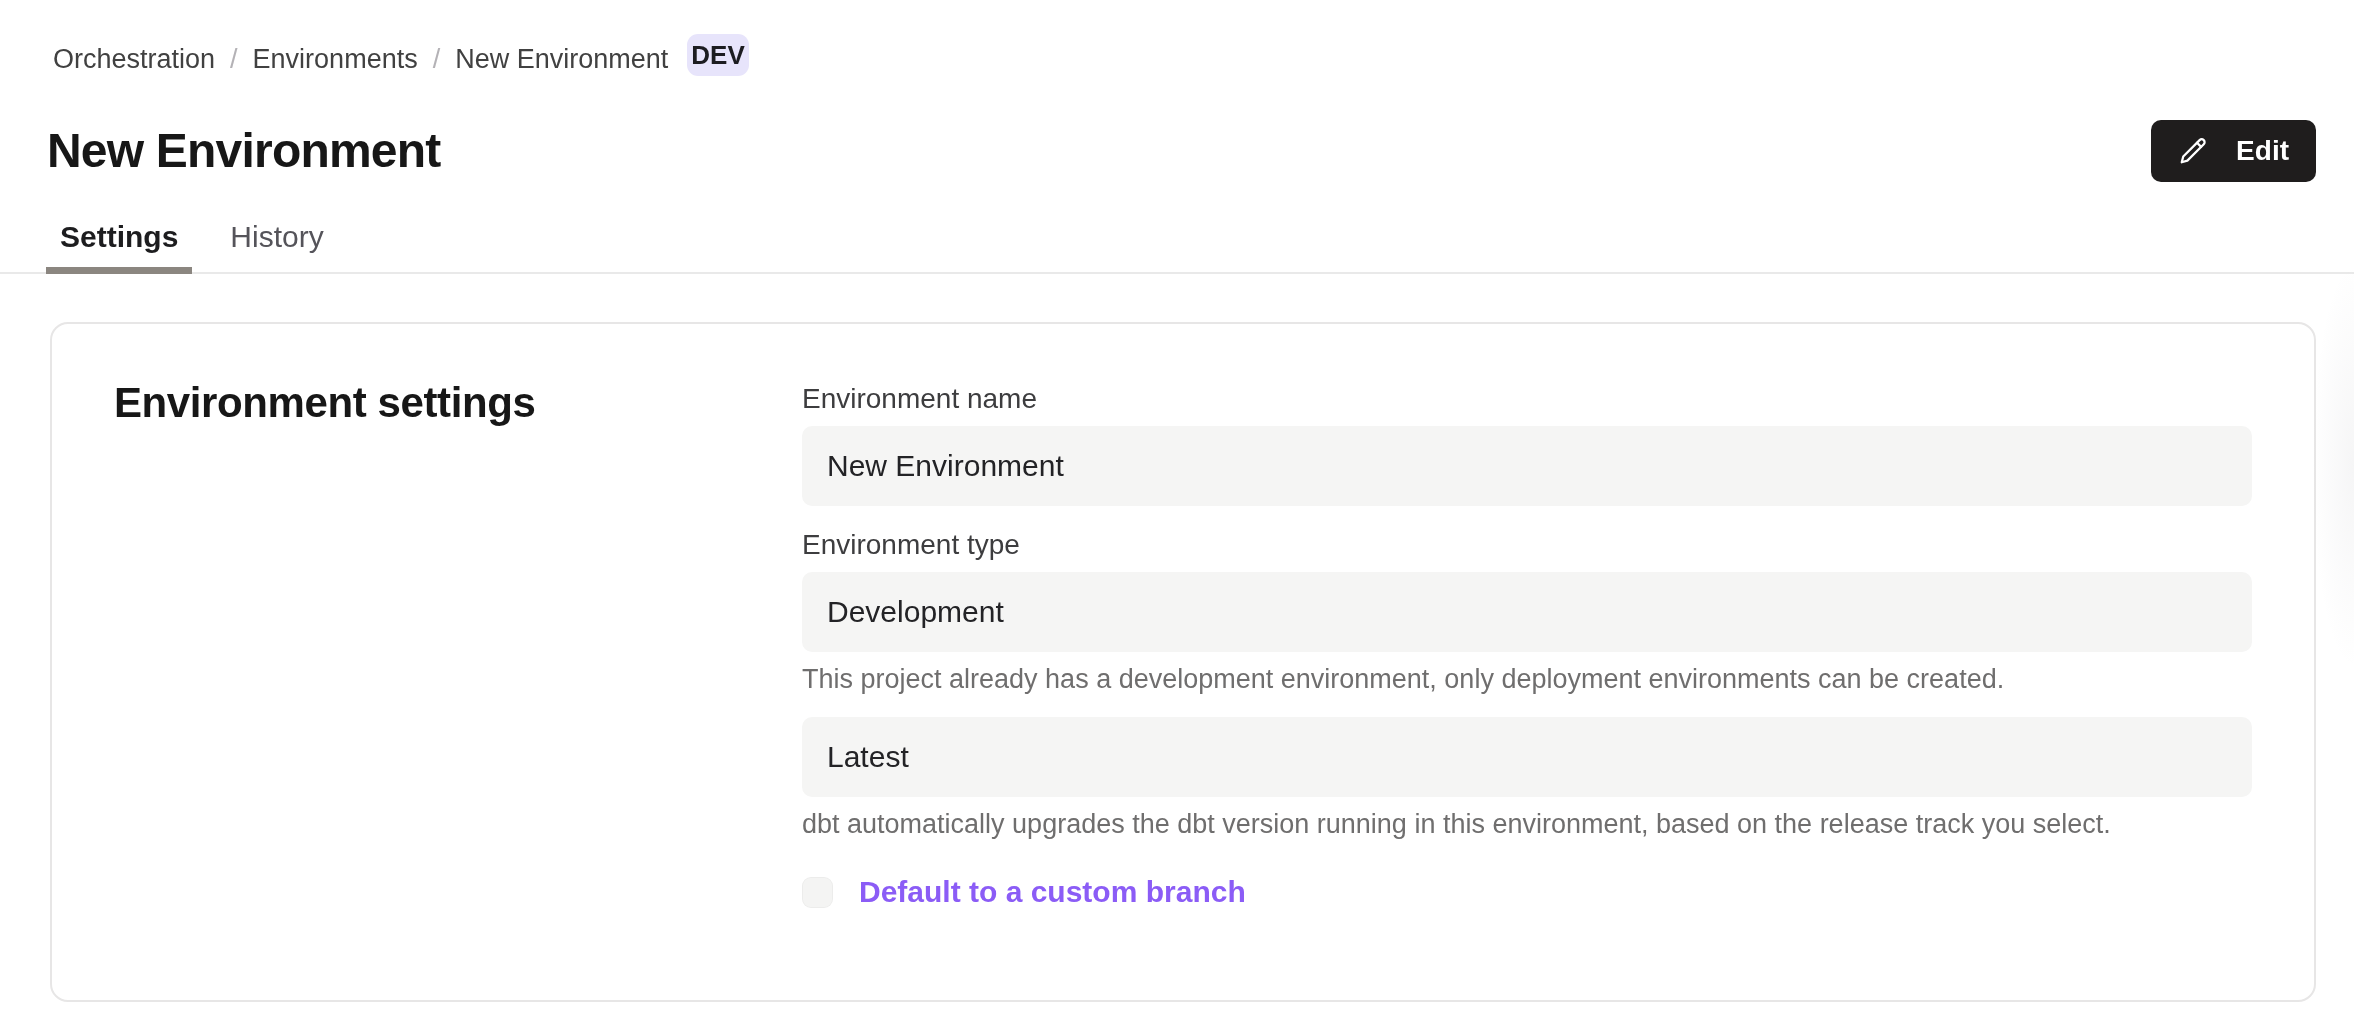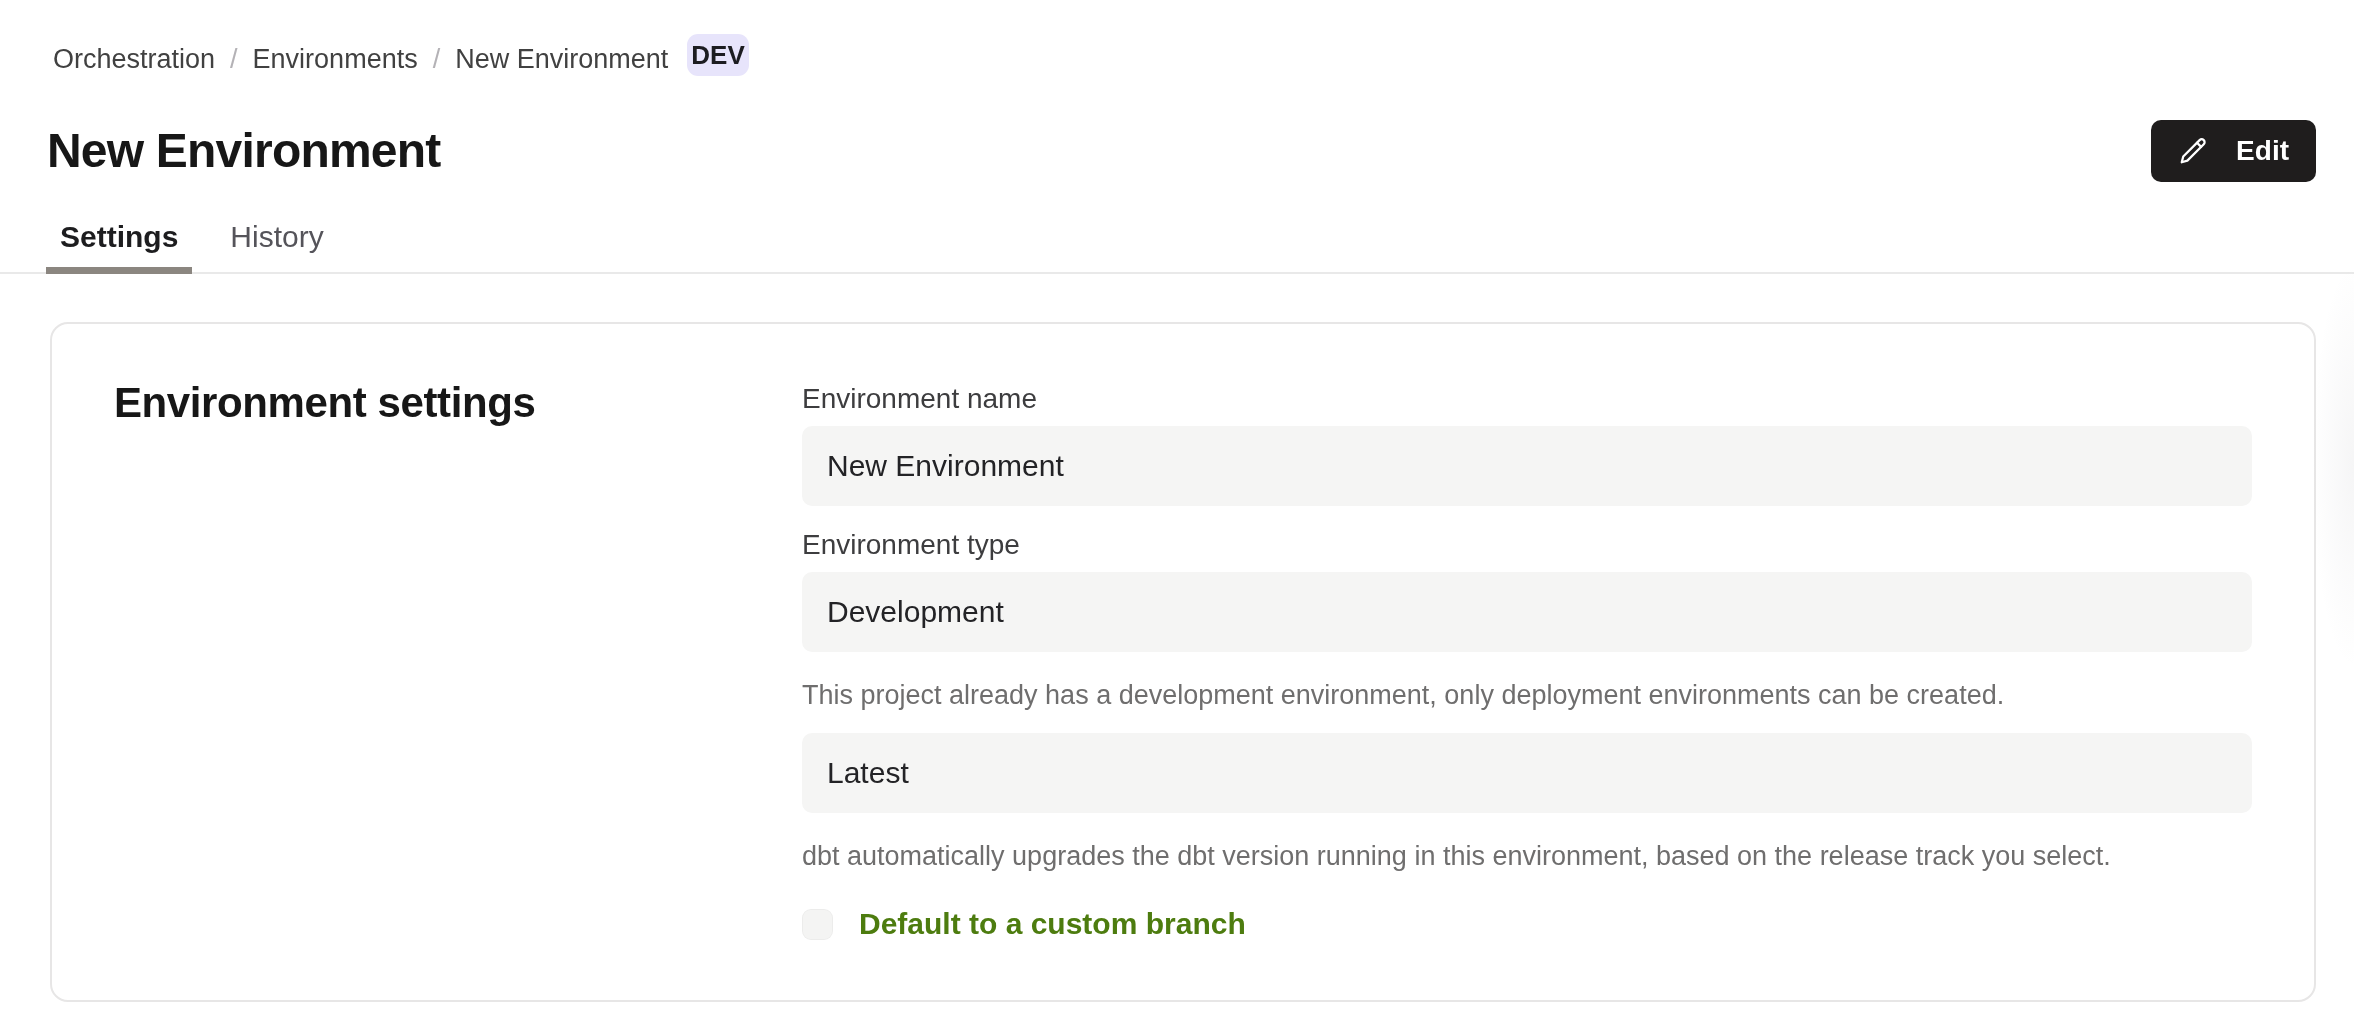--- a/index.html
+++ b/index.html
@@ -108,38 +108,38 @@
   .text-input {
     width: 100%; height: 80px;
     background: #f5f5f4;
     border: none; border-radius: 10px;
     padding: 0 25px;
     font-size: 30px; color: #232326;
     font-family: "Liberation Sans", sans-serif;
     outline: none; display: block;
   }
   .helper-text {
-    margin-top: 27px;
+    margin-top: 11px;
     font-size: 27px; color: #6f6e6e; line-height: 32px;
   }
 
   .checkbox-row {
     margin-top: 34px;
     display: flex; align-items: center;
   }
   .checkbox-box {
     width: 31px; height: 31px; flex: none;
     background: #f4f4f3;
     border-radius: 9px;
     box-shadow: inset 0 0 0 1px rgba(0,0,0,0.03);
     cursor: pointer;
   }
   .checkbox-label {
     margin-left: 26px;
-    font-size: 30px; font-weight: 600; color: #4d7c0f;
+    font-size: 30px; font-weight: 600; color: #8b5cf6;
     line-height: 36px; cursor: pointer;
   }
 </style>
 </head>
 <body>
 
 <div class="page">
 
   <div class="edge-glow"></div>
 

